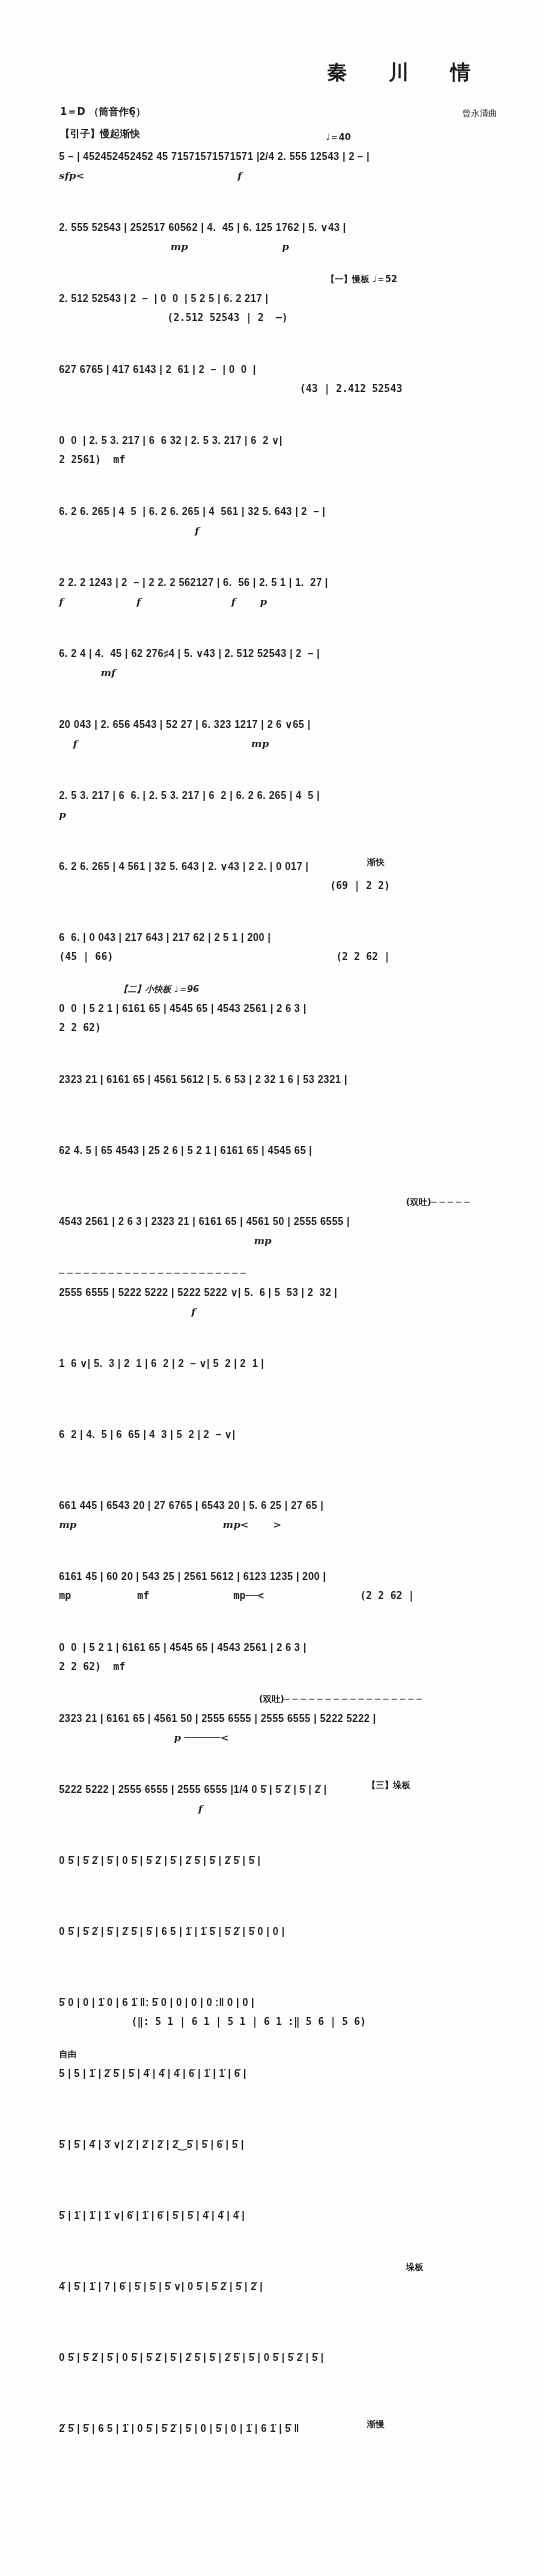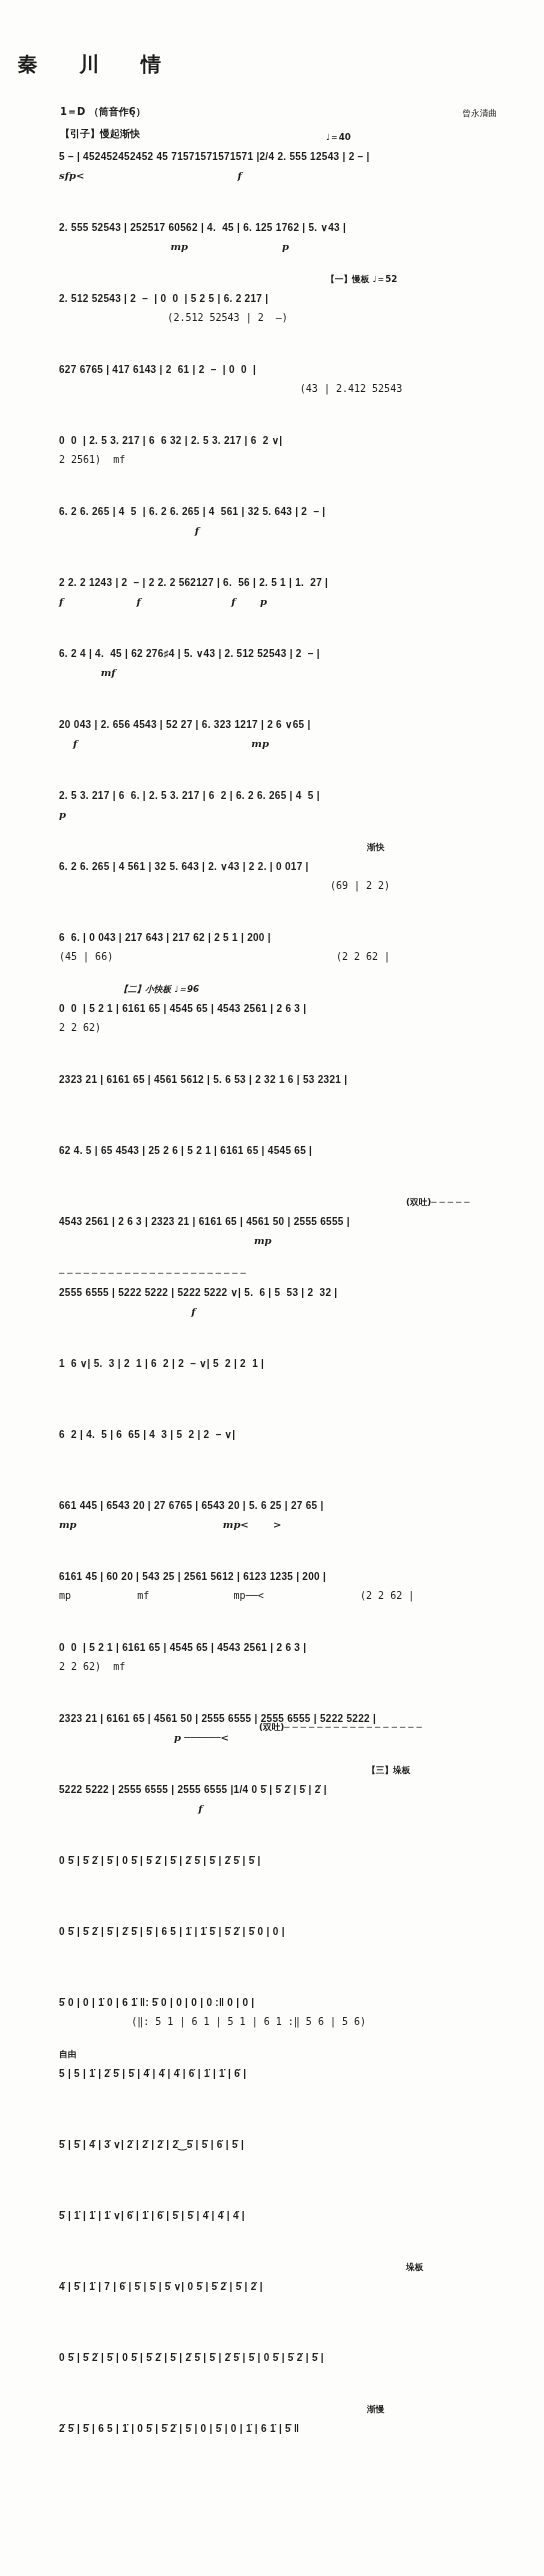--- a/index.html
+++ b/index.html
@@ -1,48 +1,48 @@
 <!DOCTYPE html>
 <html style="font-size:10.7px"><head>
 <meta charset="utf-8">
 <style>
   html,body{margin:0;padding:0;}
   body{
     width:545px;height:2576px;position:relative;background:#fdfdfb;
     color:#1c1c1c;font-family:"DejaVu Sans",sans-serif;overflow:hidden;
   }
   .page-title{
-    position:absolute;top:51px;left:0;width:488px;text-align:left;
+    position:absolute;top:59px;left:0;width:488px;text-align:right;
     font-size:20px;font-weight:bold;letter-spacing:17.4px;text-indent:17.4px;
     font-family:"DejaVu Serif",serif;
   }
   .key-row{position:absolute;top:105px;left:60px;font-size:10px;font-weight:bold;text-align:right;}
   .composer{position:absolute;top:108px;right:48px;font-size:8.7px;}
   .intro-label{position:absolute;top:127px;left:60px;font-size:10px;font-weight:bold;}
   #score{position:absolute;top:131px;left:59px;width:446px;}
   .system{position:relative;height:71px;}
   .above{
     position:absolute;top:1.3px;font-size:8.7px;font-weight:bold;white-space:pre;
     font-family:"DejaVu Sans",sans-serif;
   }
   .al-l{left:0;}
   .al-lc{left:60px;font-style:italic;}
-  .al-c{left:200px;margin-top:28px;}
+  .al-c{left:200px;}
   .al-cr{left:267px;}
-  .al-r{left:308px;}
+  .al-r{left:308px;margin-top:15px;}
   .al-rr{left:347px;}
   .notes{
     position:absolute;top:20px;left:0;width:446px;
     font-family:Liberation Sans, sans-serif;font-size:10px;font-weight:bold;
     white-space:pre;letter-spacing:0.3px;
   }
   .below{
     position:absolute;top:39px;left:0;width:446px;white-space:pre;font-size:10px;
   }
-  .below.n{font-family:"DejaVu Sans Mono",monospace;font-weight:normal;}
+  .below.n{font-family:"DejaVu Sans Mono",monospace;font-weight:bold;}
   .below.d{font-family:"DejaVu Serif",serif;font-style:italic;font-weight:bold;}
 </style>
 </head>
 <body>
 
 <div class="page-title">秦 川 情</div>
 <div class="key-row">1＝D （筒音作6̣）</div>
 <div class="composer">曾永清曲</div>
 <div class="intro-label">【引子】慢起渐快</div>
 

